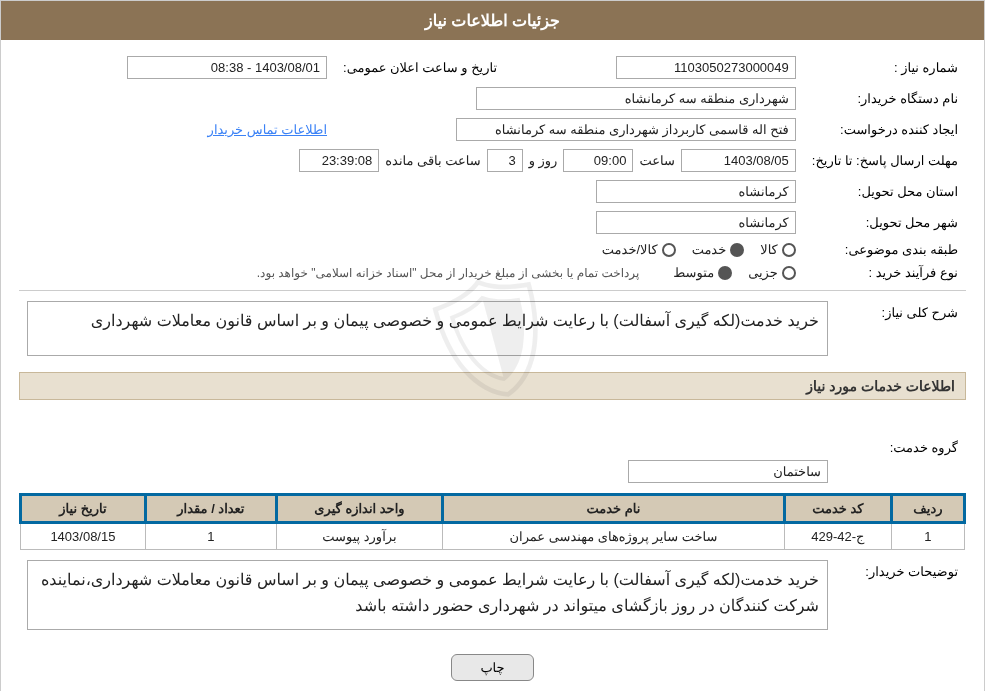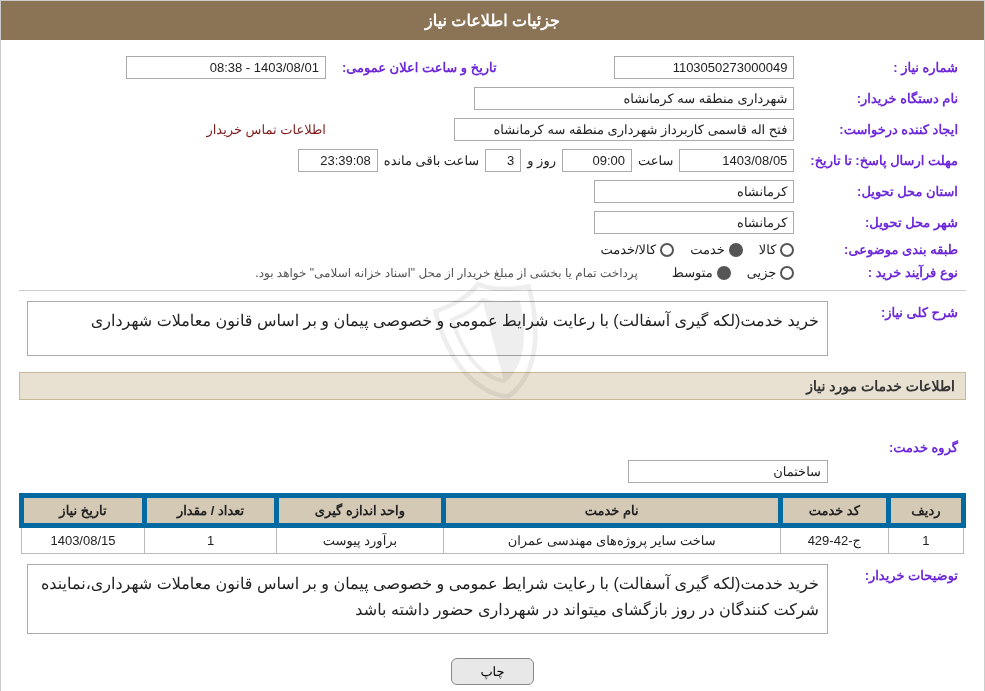--- a/index.html
+++ b/index.html
@@ -40,40 +40,41 @@
       width: 100%;
       border-collapse: collapse;
       margin-bottom: 6px;
     }
     .info-table td {
       padding: 4px 8px;
       vertical-align: middle;
     }
     .label-cell {
       text-align: right;
-      color: #6d28d9;
+      color: #000000;
       white-space: nowrap;
-      font-weight: bold;
+      font-weight: normal;
       width: 130px;
     }
     .value-cell {
       text-align: right;
     }
     .input-box {
       border: 1px solid #aaa;
       background: #fff;
       padding: 3px 6px;
       min-height: 22px;
       display: inline-block;
     }
     .input-medium {
       width: 180px;
     }
     .link-text {
-      color: #7f1d1d;
+      color: #3b82f6;
+      text-decoration: underline;
       cursor: pointer;
     }
     .radio-group {
       display: flex;
       gap: 16px;
       align-items: center;
     }
     .radio-item {
       display: flex;
       align-items: center;
@@ -106,21 +107,21 @@
       line-height: 1.6;
     }
     .data-table {
       width: 100%;
       border-collapse: collapse;
       border: 1px solid #bbb;
       margin-bottom: 6px;
     }
     .data-table th {
       background: #d4c9b5;
-      border: 5px solid #0369a1;
+      border: 3px solid #0369a1;
       padding: 5px 8px;
       text-align: center;
       font-weight: bold;
       font-size: 13px;
     }
     .data-table td {
       border: 1px solid #bbb;
       padding: 5px 8px;
       text-align: center;
       font-size: 13px;

